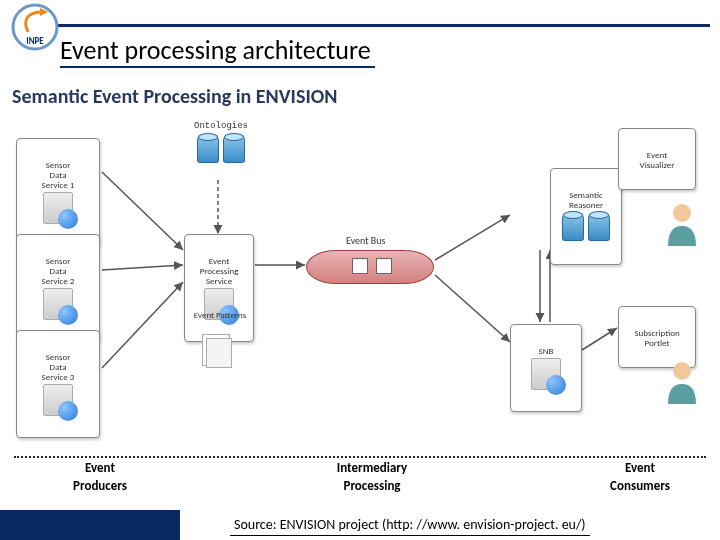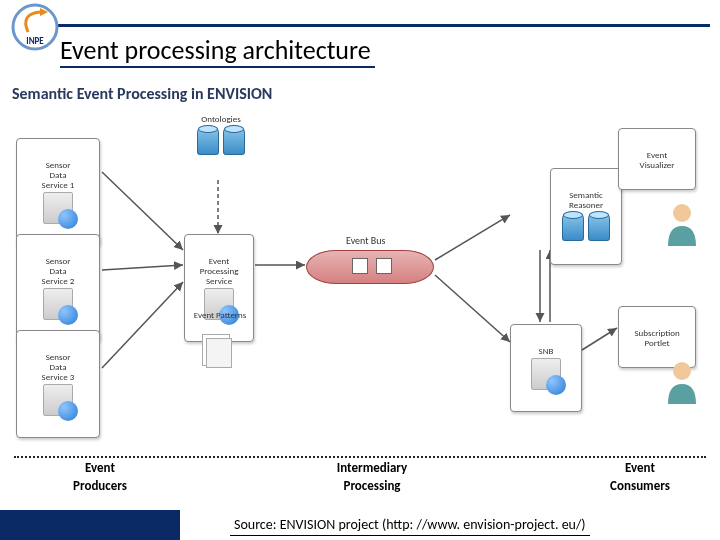--- a/index.html
+++ b/index.html
@@ -34,21 +34,21 @@
     font-weight: 400;
     color: #000;
     border-bottom: 2px solid #0a2a66;
     padding-bottom: 0;
     padding-right: 4px;
   }
   .subtitle {
     position: absolute;
     top: 84px;
     left: 12px;
-    font-size: 16px;
+    font-size: 20px;
     font-weight: bold;
     color: #2a3a5e;
   }
   .diagram {
     position: absolute;
     top: 110px;
     left: 10px;
     right: 10px;
     height: 330px;
   }
@@ -229,21 +229,21 @@
   <div class="node-box" style="left:6px; top:124px; width:84px;">
     <div class="node-label">Sensor Data<br>Service 2</div>
     <div class="server-body"></div>
   </div>
 
   <div class="node-box" style="left:6px; top:220px; width:84px;">
     <div class="node-label">Sensor Data<br>Service 3</div>
     <div class="server-body"></div>
   </div>
 
-  <div style="position:absolute; left:176px; top:4px; width:70px; text-align:center;">
+  <div style="position:absolute; left:176px; top:12px; width:70px; text-align:center;font-family:Liberation Mono, monospace;">
     <div class="node-label">Ontologies</div>
     <div class="db-set" style="justify-content:center;margin-top:3px;">
       <div class="db"></div>
       <div class="db"></div>
     </div>
   </div>
 
   <div class="node-box" style="left:174px; top:124px; width:70px;">
     <div class="node-label">Event Processing<br>Service</div>
     <div class="server-body"></div>

